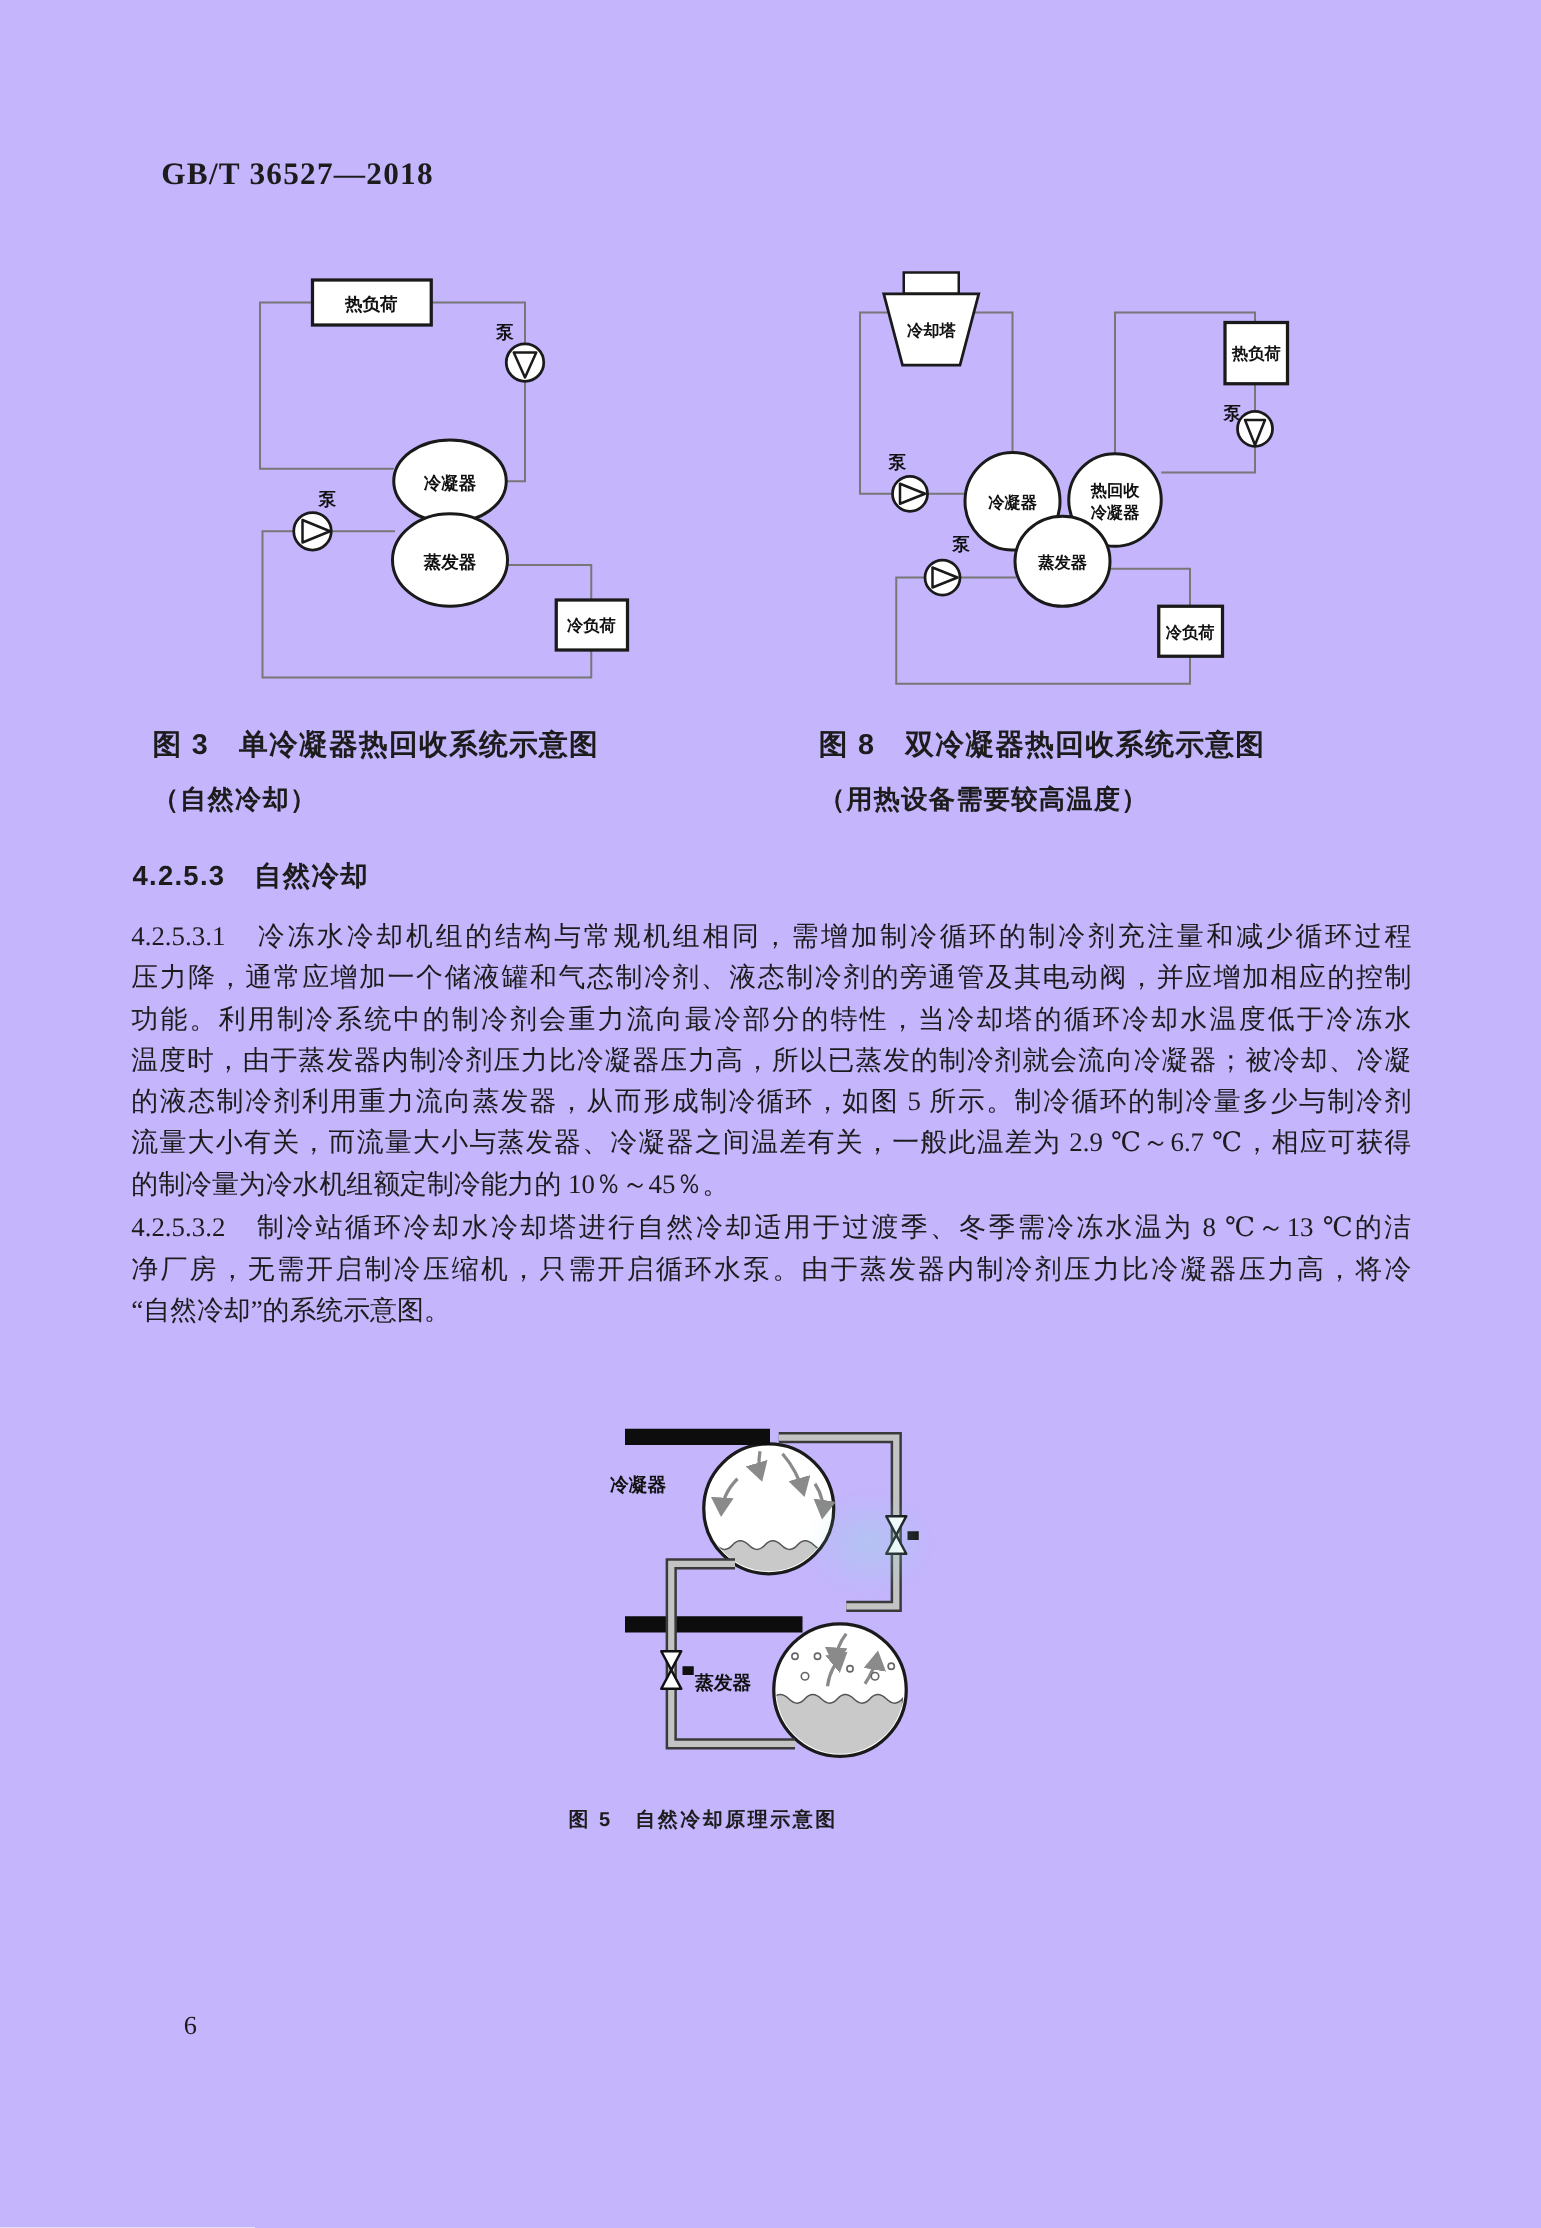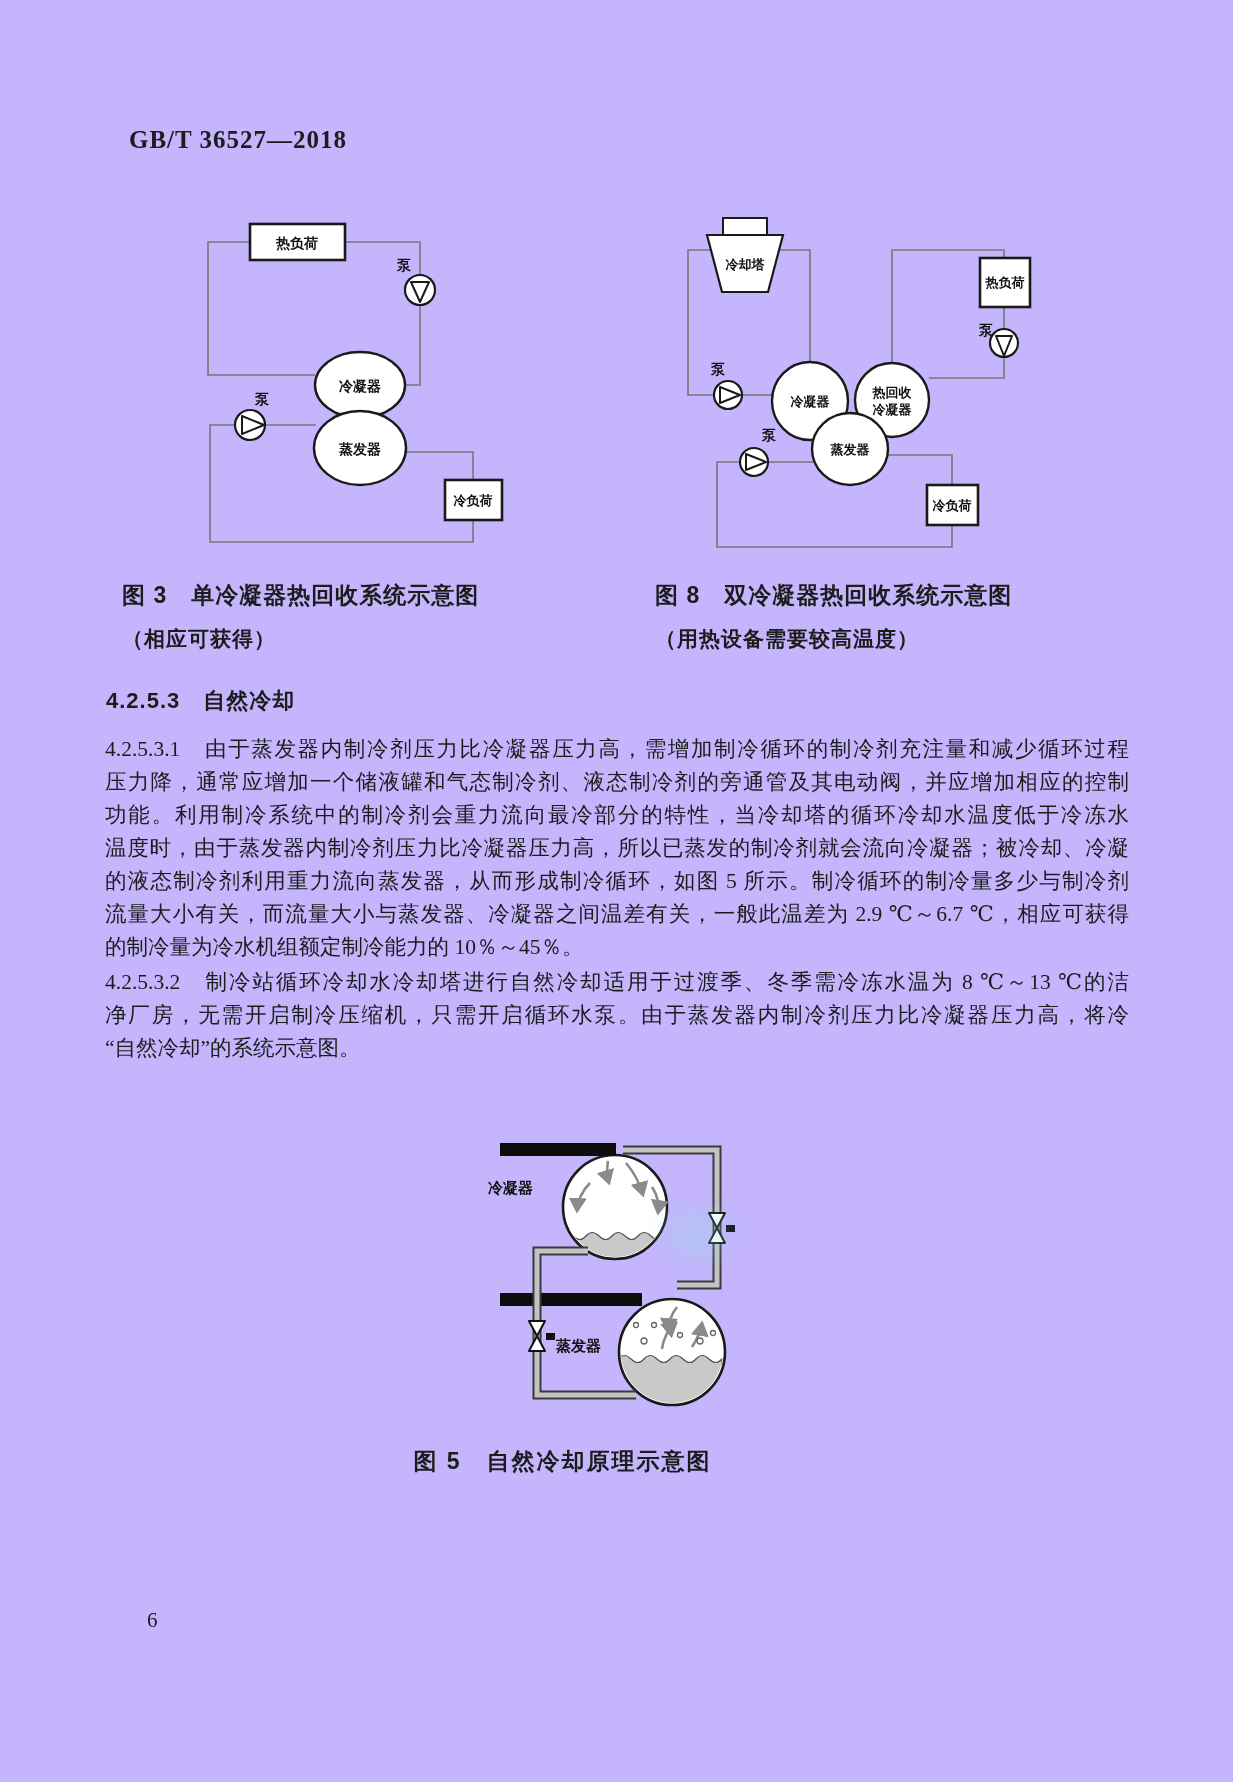--- a/index.html
+++ b/index.html
@@ -16,21 +16,21 @@
   .caption .cap-title{font-size:23px;font-weight:bold;letter-spacing:1px;}
   .caption .cap-sub{font-size:21px;font-weight:bold;margin-top:14px;letter-spacing:1px;}
   .sec-heading{
     position:absolute;left:106px;top:686px;font-size:22px;font-weight:bold;
     font-family:"Liberation Sans","DejaVu Sans",sans-serif;letter-spacing:1px;
   }
   .body-block{position:absolute;left:105px;width:1024px;font-size:21.5px;line-height:33px;}
   .tline{white-space:nowrap;}
   .jst{text-align:justify;text-align-last:justify;white-space:normal;}
   .fig5-caption{position:absolute;left:0;top:1446px;width:1125px;text-align:center;
-    font-family:"Liberation Sans","DejaVu Sans",sans-serif;font-size:23px;font-weight:bold;letter-spacing:2px;}
+    font-family:"Liberation Sans","DejaVu Sans",sans-serif;font-size:16px;font-weight:bold;letter-spacing:2px;}
   .page-number{position:absolute;left:147px;top:1608px;font-size:21px;}
   .scan-artifact{
     position:absolute;left:645px;top:1195px;width:100px;height:80px;border-radius:50%;
     background:radial-gradient(ellipse at center, rgba(150,220,225,0.38), rgba(150,220,225,0.0) 70%);
     filter:blur(4px);pointer-events:none;
   }
   svg text{font-family:"Liberation Sans","DejaVu Sans",sans-serif;fill:#111;}
   .lbl{font-size:14px;font-weight:bold;}
   .lbl-s{font-size:13px;font-weight:bold;}
   .lbl-f5{font-size:15px;font-weight:bold;}
@@ -132,32 +132,32 @@
       <path class="pump-t" d="M381,146 H397 L389,166 Z"></path>
     </g>
     <text class="lbl" x="364" y="145">泵</text>
 
     <rect class="unit-box" x="312" y="295" width="51" height="40"></rect>
     <text class="lbl-s" x="337" y="320" text-anchor="middle">冷负荷</text>
   </svg>
 
   <div class="caption" style="left:122px;top:580px;width:400px">
     <div class="cap-title">图 3　单冷凝器热回收系统示意图</div>
-    <div class="cap-sub">（相应可获得）</div>
+    <div class="cap-sub">（自然冷却）</div>
   </div>
 
   <div class="caption" style="left:655px;top:580px;width:410px">
     <div class="cap-title">图 8　双冷凝器热回收系统示意图</div>
     <div class="cap-sub">（用热设备需要较高温度）</div>
   </div>
 
   <div class="sec-heading">4.2.5.3　自然冷却</div>
 
   <div class="body-block" style="top:733px">
-    <div class="tline jst">4.2.5.3.1　由于蒸发器内制冷剂压力比冷凝器压力高，需增加制冷循环的制冷剂充注量和减少循环过程</div>
+    <div class="tline jst">4.2.5.3.1　冷冻水冷却机组的结构与常规机组相同，需增加制冷循环的制冷剂充注量和减少循环过程</div>
     <div class="tline jst">压力降，通常应增加一个储液罐和气态制冷剂、液态制冷剂的旁通管及其电动阀，并应增加相应的控制</div>
     <div class="tline jst">功能。利用制冷系统中的制冷剂会重力流向最冷部分的特性，当冷却塔的循环冷却水温度低于冷冻水</div>
     <div class="tline jst">温度时，由于蒸发器内制冷剂压力比冷凝器压力高，所以已蒸发的制冷剂就会流向冷凝器；被冷却、冷凝</div>
     <div class="tline jst">的液态制冷剂利用重力流向蒸发器，从而形成制冷循环，如图 5 所示。制冷循环的制冷量多少与制冷剂</div>
     <div class="tline jst">流量大小有关，而流量大小与蒸发器、冷凝器之间温差有关，一般此温差为 2.9 ℃～6.7 ℃，相应可获得</div>
     <div class="tline">的制冷量为冷水机组额定制冷能力的 10％～45％。</div>
   </div>
 
   <div class="body-block" style="top:966px">
     <div class="tline jst">4.2.5.3.2　制冷站循环冷却水冷却塔进行自然冷却适用于过渡季、冬季需冷冻水温为 8 ℃～13 ℃的洁</div>

